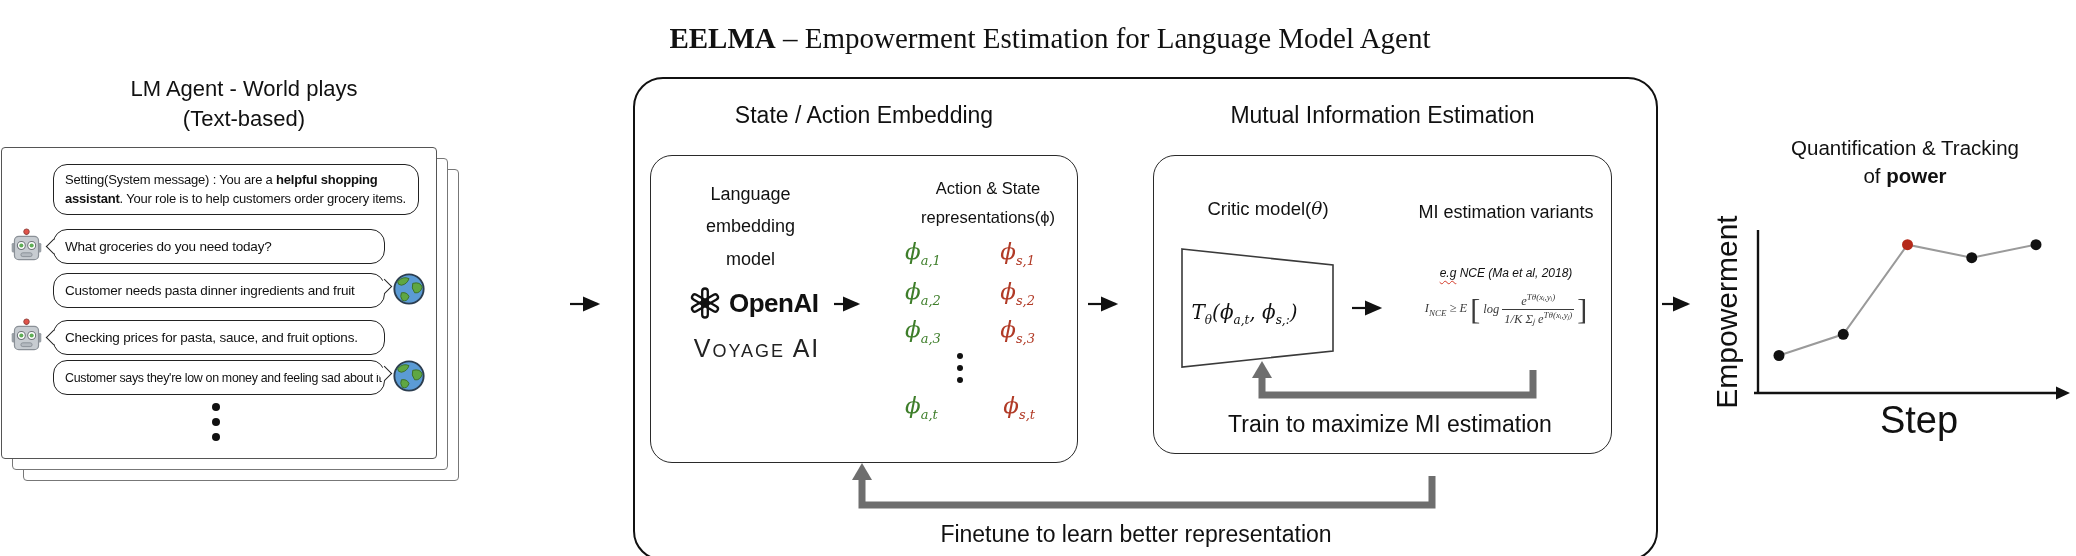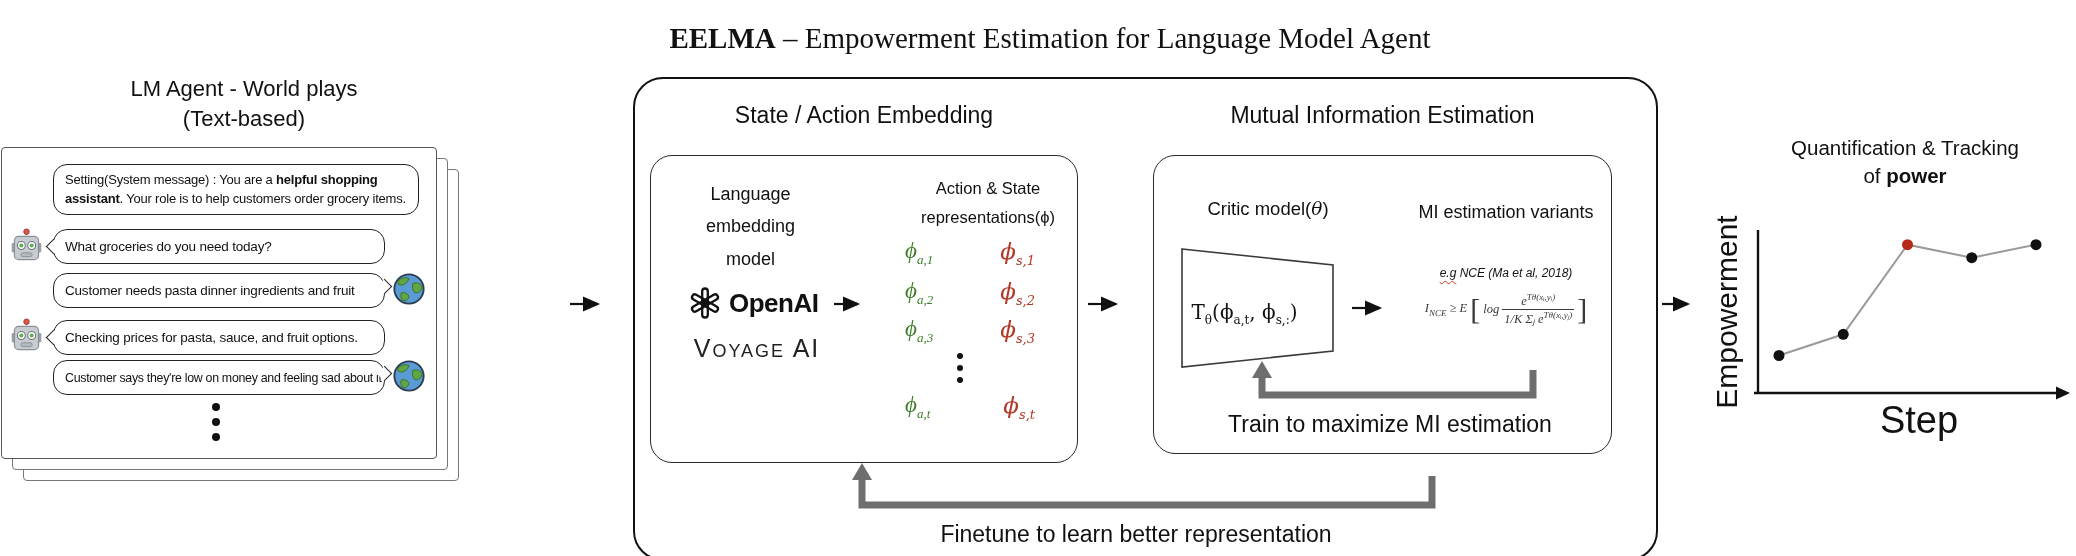--- a/index.html
+++ b/index.html
@@ -40,24 +40,24 @@
   .mi-header{left:1153px;top:90px;width:459px;}
   .lang-label{left:668px;top:166px;width:165px;font-size:18px;line-height:1.8;}
   .openai-row{left:688px;top:274px;display:flex;align-items:center;gap:7px;}
   .openai-label{font-size:26px;font-weight:700;letter-spacing:-0.5px;color:#111;}
   .voyage-label{left:672px;top:322px;width:170px;font-variant:small-caps;letter-spacing:2px;
                 font-size:25px;color:#222;text-align:center;}
   .repr-label{left:888px;top:162px;width:200px;font-size:16.5px;line-height:1.75;}
   .phi-row{position:absolute;left:905px;width:130px;display:flex;justify-content:space-between;}
   .phi{font-family:"DejaVu Serif",serif;font-style:italic;font-size:23px;}
   .phi sub{font-size:13px;}
-  .phi-a{color:#3e7e2a;font-family:Liberation Serif, serif;} .phi-s{color:#b13a26;}
+  .phi-a{color:#3e7e2a;} .phi-s{color:#b13a26;}
   .critic-label{left:1168px;top:186px;width:200px;font-size:18.5px;}
   .theta{font-family:"DejaVu Serif",serif;font-style:italic;}
-  .critic-fn{left:1184px;top:288px;width:121px;font-family:"DejaVu Serif",serif;font-size:20px;}
+  .critic-fn{left:1184px;top:288px;width:121px;font-family:"DejaVu Serif",serif;font-style:italic;font-size:20px;}
   .critic-fn sub{font-size:12px;}
   .variants-label{left:1400px;top:190px;width:212px;font-size:18px;}
   .eg-line{left:1400px;top:254px;width:212px;font-style:italic;font-size:12px;color:#111;}
   .squiggle{text-decoration:underline;text-decoration-style:wavy;text-decoration-color:#d43b2a;
             text-decoration-thickness:1px;text-underline-offset:3px;}
   .mi-formula{left:1394px;top:280px;width:224px;display:flex;justify-content:center;align-items:center;
               font-family:"Liberation Serif",serif;font-style:italic;font-size:12.5px;color:#3a3a3a;gap:3px;}
   .mi-formula sub{font-size:9px;} .mi-formula sup{font-size:9px;font-style:italic;}
   .frac{display:inline-flex;flex-direction:column;align-items:center;line-height:1.15;}
   .frac .den{border-top:1px solid #3a3a3a;padding:0 2px;}

